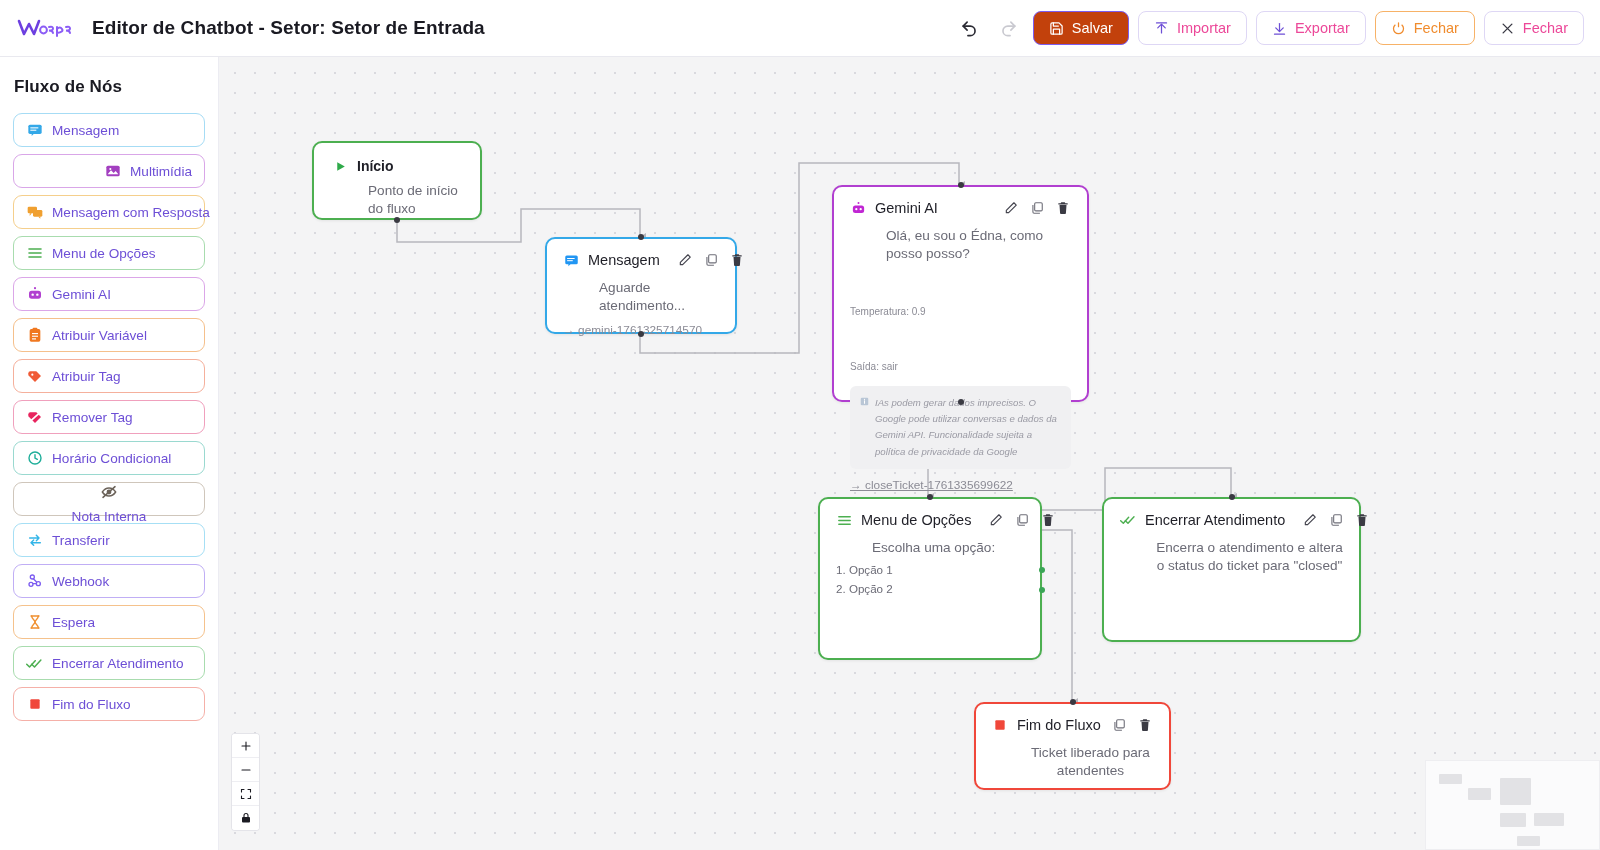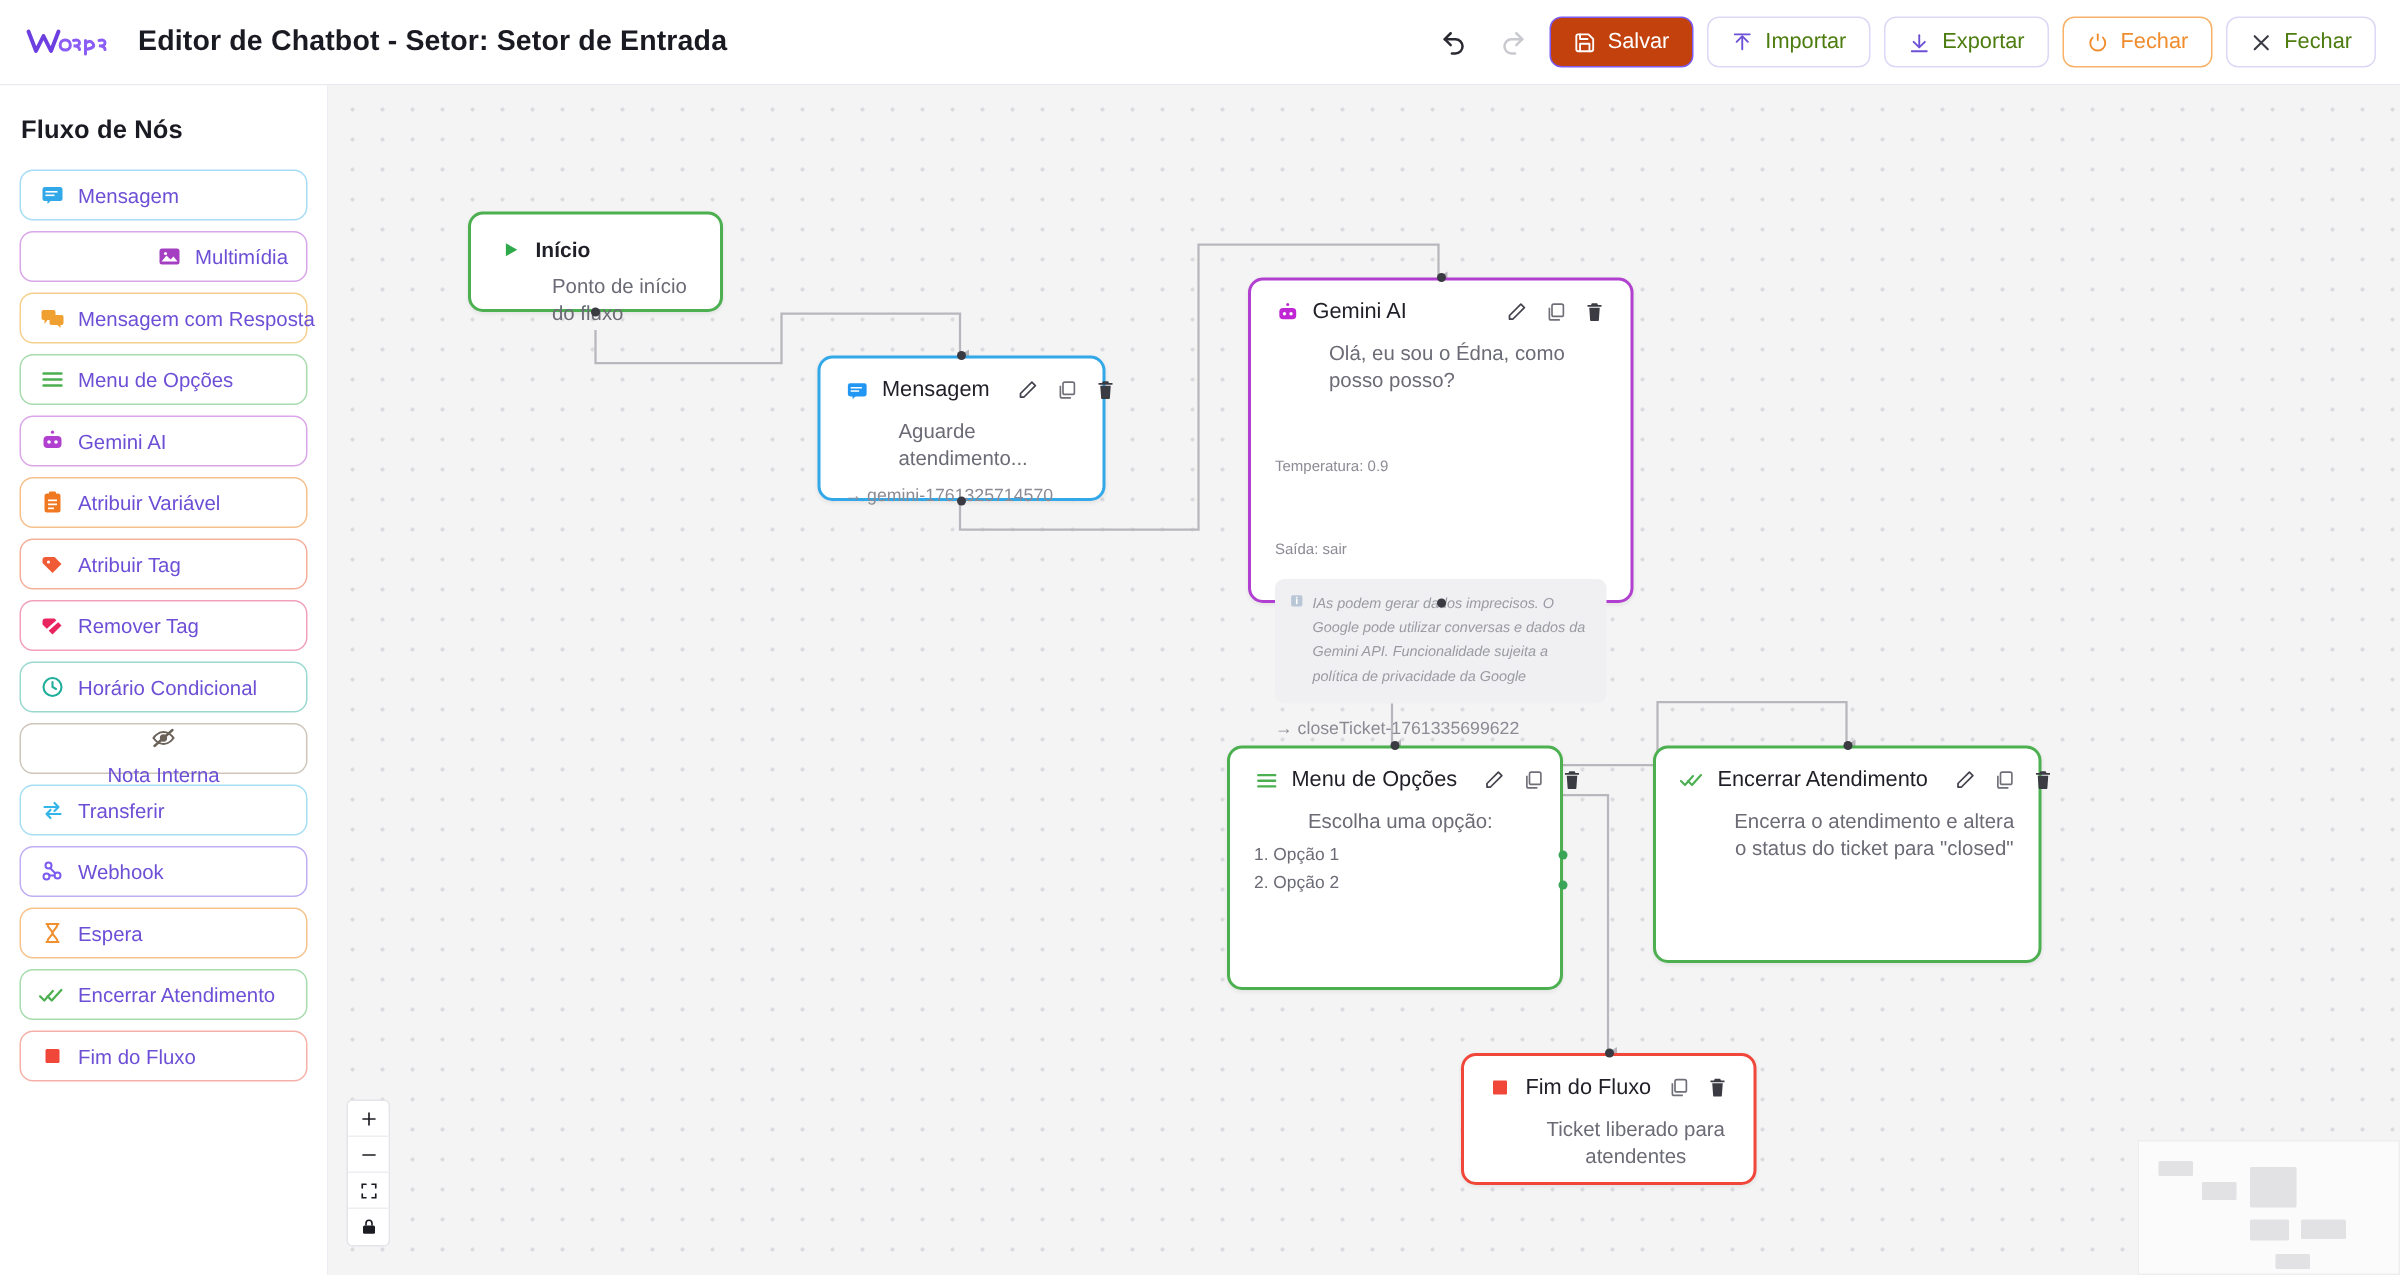--- a/index.html
+++ b/index.html
@@ -23,21 +23,21 @@
   }
 
   .toolbar { margin-left: auto; display: flex; align-items: center; gap: 9px; }
   .icon-btn {
     width: 30px; height: 30px; display: flex; align-items: center; justify-content: center;
     background: transparent; border: none; cursor: pointer;
   }
   .tb-btn {
     height: 34px; display: flex; align-items: center; gap: 8px;
     padding: 0 15px; border-radius: 8px; font-size: 14.5px;
-    border: 1px solid #ded7f5; background: #fff; color: #4d7c0f;
+    border: 1px solid #ded7f5; background: #fff; color: #ec4899;
     cursor: pointer; white-space: nowrap;
   }
   .tb-btn.primary { background: #c2410c; border-color: #7c5cf0; color: #fff; }
   .tb-btn.warn { border-color: #f7b267; color: #f08c2e; }
   .tb-btn svg { display: block; }
 
   
   .sidebar {
     position: absolute; top: 57px; left: 0; width: 219px; height: 793px;
     background: #ffffff; border-right: 1px solid #ececf2;
@@ -393,21 +393,21 @@
       <path d="M421 276 V296 H580 V106 H740 V128" marker-end="url(#arw)"></path>
 
       <path d="M740 345 V374 H709 V440" marker-end="url(#arw)"></path>
 
       <path d="M823 453 H886 V411 H1012 V440" marker-end="url(#arw)"></path>
 
       <path d="M823 473 H853 V645 " marker-end="url(#arw)"></path>
     </g>
   </svg>
 
-  <div class="fnode n-start" style="left:93px; top:84px; width:170px; height:67px; padding:15px 18px;">
+  <div class="fnode n-start" style="left:93px; top:84px; width:170px; height:79px; padding:15px 18px;">
     <div class="fnode-head" style="margin-bottom:8px;">
       <span class="fnode-ico">
         <svg width="13" height="13" viewBox="0 0 24 24" fill="#2faa4a">
             <path d="M6 4 L20 12 L6 20 Z"></path>
           </svg>
       </span>
       <span class="fnode-title" style="font-weight:bold;font-size:14px;">Início</span>
     </div>
     <div class="fnode-body">Ponto de início do fluxo</div>
     <span class="handle" style="left:50%; bottom:-5px; margin-left:-3px;"></span>
@@ -487,21 +487,21 @@
     <div class="notice">
       <span class="notice-ico">
         <svg width="9" height="9" viewBox="0 0 24 24" fill="#b9c6d6">
             <rect x="2" y="2" width="20" height="20" rx="3"></rect>
             <rect x="10.6" y="9" width="2.8" height="9" fill="#fff"></rect>
             <rect x="10.6" y="5" width="2.8" height="2.8" fill="#fff"></rect>
           </svg>
       </span>
       <span>IAs podem gerar dados imprecisos. O Google pode utilizar conversas e dados da Gemini API. Funcionalidade sujeita a política de privacidade da Google</span>
     </div>
-    <div class="fnode-ref" style="margin-top:9px;">→ closeTicket-1761335699622</div>
+    <div class="fnode-ref" style="margin-top:9px;text-decoration:underline;">→ closeTicket-1761335699622</div>
     <span class="handle" style="left:50%; top:-5px; margin-left:-3px;"></span>
     <span class="handle" style="left:50%; bottom:-5px; margin-left:-3px;"></span>
   </div>
 
   <div class="fnode n-menu" style="left:599px; top:440px; width:224px; height:163px;">
     <div class="fnode-head">
       <span class="fnode-ico">
         <svg width="15" height="15" viewBox="0 0 24 24" stroke="#4caf50" stroke-width="2.6" stroke-linecap="round">
             <path d="M3 6h18M3 12h18M3 18h18"></path>
           </svg>

